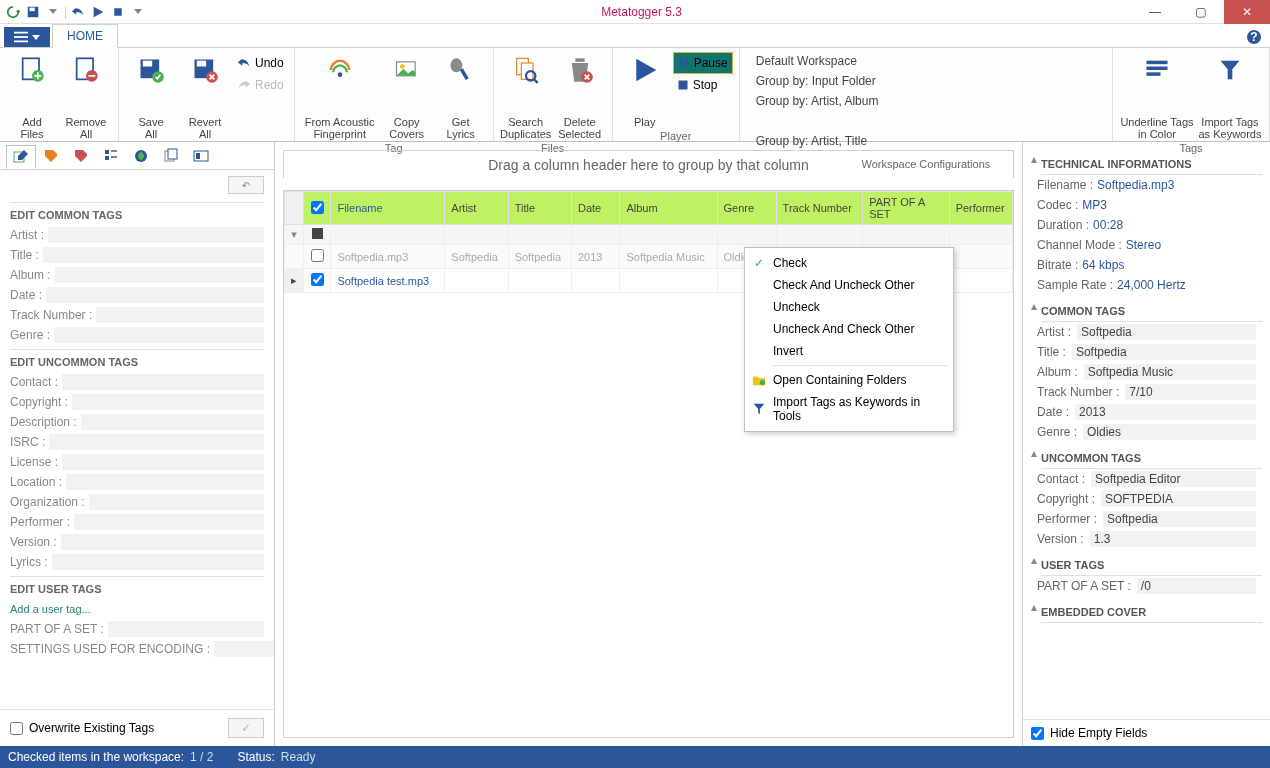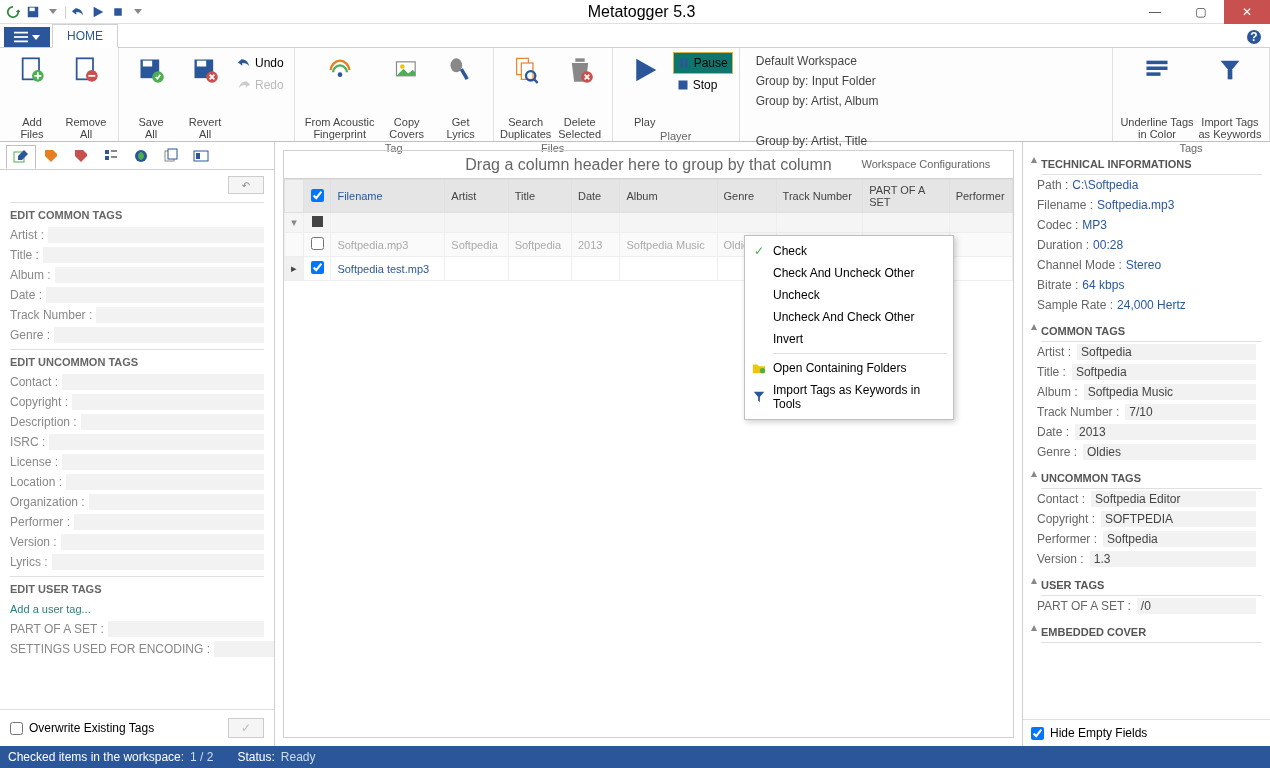--- a/index.html
+++ b/index.html
@@ -1,20 +1,20 @@
 <!DOCTYPE html>
 <html><head>
 <meta charset="utf-8">
 <style>
 * { box-sizing: border-box; margin: 0; padding: 0; font-family: "Segoe UI", Tahoma, sans-serif; font-size: 12px; }
 body { background: #fff; width: 1270px; height: 768px; overflow: hidden; display: flex; flex-direction: column; }
 .titlebar { height: 24px; background: #fff; border-bottom: 1px solid #e0e0e0; display: flex; align-items: center; }
 .qat { display: flex; align-items: center; gap: 2px; padding: 0 4px; }
 .qat-btn { width: 18px; height: 18px; display: flex; align-items: center; justify-content: center; color: #2b579a; cursor: pointer; }
-.title-text { flex: 1; text-align: center; color: #000000; font-size: 16px; }
+.title-text { flex: 1; text-align: center; color: #be185d; font-size: 12px; }
 .winbtns { display: flex; }
 .winbtn { width: 46px; height: 24px; display: flex; align-items: center; justify-content: center; cursor: pointer; }
 .winbtn.close { background: #c8504f; color: #fff; }
 .winbtn.min, .winbtn.max { color: #444; }
 .ribbon-tabs { height: 24px; display: flex; align-items: flex-end; border-bottom: 1px solid #d0d0d0; padding-left: 4px; }
 .file-tab { background: #2b579a; color: #fff; padding: 4px 10px; display: flex; align-items: center; gap: 4px; }
 .home-tab { border: 1px solid #d0d0d0; border-bottom: 1px solid #fff; padding: 4px 14px; color: #2b579a; margin-left: 2px; background:#fff; position:relative; top:1px;}
 .help-icon { margin-left: auto; color: #2b579a; width: 20px; height: 20px; border-radius: 50%; display:flex; align-items:center; justify-content:center; margin-right:6px; cursor:pointer; }
 .ribbon { height: 94px; border-bottom: 1px solid #c0c0c0; display: flex; background: #fdfdfd; }
 .rgroup { border-right: 1px solid #e0e0e0; display: flex; flex-direction: column; padding: 2px 6px 0; }
@@ -34,24 +34,24 @@
 .left-tab.active { border: 1px solid #c0c0c0; border-bottom:1px solid #fff; background:#fff; position:relative; top:1px;}
 .left-scroll { flex: 1; overflow-y: auto; padding: 6px 10px; }
 .section-head { font-size: 11px; font-weight: 600; color: #666; padding: 6px 0 4px; border-top: 1px solid #e0e0e0; margin-top:4px;}
 .section-head:first-child{ border-top:none; margin-top:0;}
 .field-row { display: flex; align-items: center; gap: 4px; padding: 2px 0; font-size: 11px; color:#888;}
 .field-row .fl { white-space: nowrap; }
 .field-row .fi { flex: 1; height: 16px; background: #f2f2f2; border:none; }
 .add-tag { color: #2b7d7d; font-size: 11px; padding:4px 0; cursor:pointer;}
 .left-foot { border-top: 1px solid #e0e0e0; padding: 8px 10px; display:flex; align-items:center; gap:6px;}
 .center { flex: 1; display: flex; flex-direction: column; min-width: 0; position:relative;}
-.grouprow { height: 28px; border-bottom: 1px solid #d0d0d0; display:flex; align-items:center; justify-content:center; color:#666; font-size:16px; margin:8px 8px 0; border:1px solid #d0d0d0; border-bottom:none;}
+.grouprow { height: 28px; border-bottom: 1px solid #d0d0d0; display:flex; align-items:center; justify-content:center; color:#666; font-size:14px; margin:8px 8px 12px; border:1px solid #d0d0d0; border-bottom:none;}
 .gridwrap { flex:1; margin:0 8px 8px; border:1px solid #d0d0d0; position:relative; overflow:hidden;}
 table.grid { width: 100%; border-collapse: collapse; table-layout: fixed; }
-.grid th { background: #e5e5e5; border: 1px solid #e0e0e0; font-weight: normal; text-align: left; padding: 4px 6px; font-size: 11px; color:#444; height:24px;}
+.grid th { background: #bef264; border: 1px solid #e0e0e0; font-weight: normal; text-align: left; padding: 4px 6px; font-size: 11px; color:#444; height:24px;}
 .grid th.sorted { color:#2b579a;}
 .grid td { border: 1px solid #eee; padding: 4px 6px; font-size: 11px; color:#444; height:22px; white-space:nowrap; overflow:hidden;}
 .grid tr.filterrow td { background:#f5f5f5; height:20px; padding:2px 6px;}
 .grid td.cb, .grid th.cb { width:24px; text-align:center; }
 .grid td.ind, .grid th.ind { width:18px; background:#f0f0f0;}
 .grid td.link { color:#2b579a;}
 .grid tr.dim td { color:#aaa; background:#fafafa;}
 .ctxmenu { position:absolute; left:460px; top:56px; background:#fff; border:1px solid #c0c0c0; box-shadow:2px 2px 6px rgba(0,0,0,0.2); padding:4px 2px; z-index:10; width:210px;}
 .ctxitem { display:flex; align-items:center; gap:8px; padding:4px 8px 4px 26px; font-size:12px; cursor:pointer; position:relative;}
 .ctxitem .ci { position:absolute; left:4px; width:16px; height:16px; display:flex; align-items:center; justify-content:center;}
@@ -580,24 +580,20 @@
   </div>
 
   <div class="right-pane">
     <div class="rp-scroll">
       <div style="display:flex;">
           <div class="expander">▴</div>
           <div class="rp-sec" style="flex:1">TECHNICAL INFORMATIONS</div>
         </div>
       <div id="rtech">
           <div class="rp-row">
-            <span class="k">Path :</span>
-            <span class="v">C:\Softpedia</span>
-          </div>
-          <div class="rp-row">
             <span class="k">Filename :</span>
             <span class="v">Softpedia.mp3</span>
           </div>
           <div class="rp-row">
             <span class="k">Codec :</span>
             <span class="v">MP3</span>
           </div>
           <div class="rp-row">
             <span class="k">Duration :</span>
             <span class="v">00:28</span>

